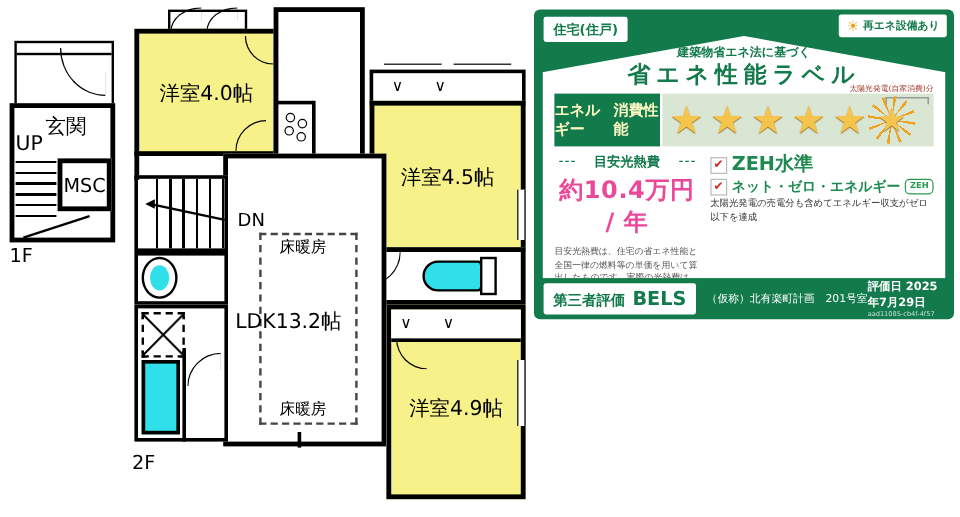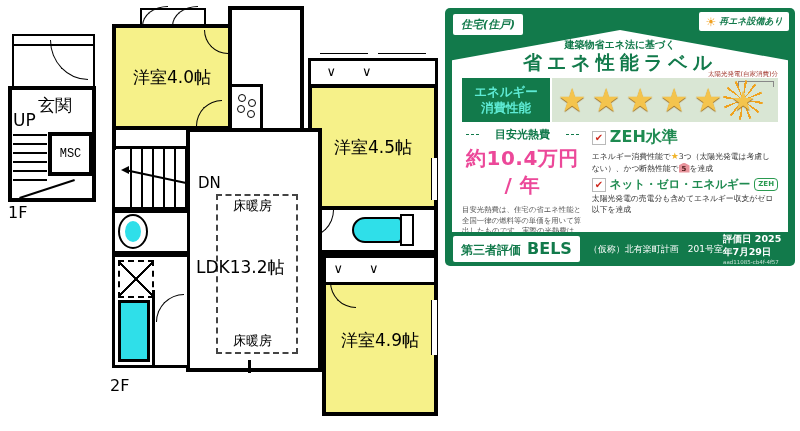--- a/index.html
+++ b/index.html
@@ -5,49 +5,49 @@
   html,body{margin:0;padding:0;}
   body{width:800px;height:431px;position:relative;background:#fff;
        font-family:"DejaVu Sans",sans-serif;color:#000;overflow:hidden;}
   .abs{position:absolute;}
   
   .wall4{border:4px solid #000;box-sizing:border-box;}
   .wall3{border:3px solid #000;box-sizing:border-box;}
   .wall2{border:2px solid #000;box-sizing:border-box;}
   .room{background:#f6f189;}
   .fp-label{font-size:17px;color:#000;white-space:nowrap;}
-  .fp-small{font-size:12px;font-family:Liberation Mono, monospace;}
+  .fp-small{font-size:16px;}
   .arc{position:absolute;box-sizing:border-box;background:transparent;}
   .arc-bl{border-left:1.6px solid #000;border-bottom:1.6px solid #000;border-radius:0 0 0 100%;}
   .arc-tl{border-left:1.6px solid #000;border-top:1.6px solid #000;border-radius:100% 0 0 0;}
   .arc-br{border-right:1.6px solid #000;border-bottom:1.6px solid #000;border-radius:0 0 100% 0;}
   .stairs-h{background:repeating-linear-gradient(to bottom,#000 0 2px,transparent 2px 9px);}
   .stairs-v{background:repeating-linear-gradient(to right,#000 0 2px,transparent 2px 11px);}
   .dashedbox{border:2px dashed #444;box-sizing:border-box;background:transparent;}
   .xbox{border:2px dashed #000;box-sizing:border-box;
         background-image:linear-gradient(45deg,transparent calc(50% - 1px),#000 calc(50% - 1px),#000 calc(50% + 1px),transparent calc(50% + 1px)),
                          linear-gradient(-45deg,transparent calc(50% - 1px),#000 calc(50% - 1px),#000 calc(50% + 1px),transparent calc(50% + 1px));}
   .cyan{background:#2fdfe9;}
   .window-h{background:#fff;border-top:1.5px solid #000;border-bottom:1.5px solid #000;box-sizing:border-box;}
   .window-v{background:#fff;border-left:1.5px solid #000;border-right:1.5px solid #000;box-sizing:border-box;}
   .circle{position:absolute;width:8px;height:8px;border:1.5px solid #000;border-radius:50%;box-sizing:border-box;background:#fff;}
   .bifold{font-size:13px;letter-spacing:26px;color:#000;line-height:1;}
   .arrow-line{background:#000;height:1.6px;}
   .arrow-head{width:0;height:0;border-top:4px solid transparent;border-bottom:4px solid transparent;border-right:8px solid #000;}
   
   .card{left:445px;top:8px;width:350px;height:258px;background:#127a4b;border-radius:5px;}
-  .whitebox{background:#fff;border-radius:2px;color:#127a4b;font-weight:bold;font-style:italic;}
+  .whitebox{background:#fff;border-radius:2px;color:#127a4b;font-weight:bold;}
   .panel{left:7px;top:22px;width:336px;height:202px;background:#fff;
          clip-path:polygon(0 15%,50% 0,100% 15%,100% 100%,0 100%);}
   .p-sub{margin-top:9px;text-align:center;font-size:10px;font-weight:bold;color:#127a4b;line-height:12px;}
   .p-title{text-align:center;font-size:19px;font-weight:bold;color:#127a4b;letter-spacing:5px;line-height:23px;}
   .rowwrap{margin:4px 10px 0 10px;}
   .prow{display:flex;margin-bottom:3px;}
-  .rowlabel{width:88px;background:#127a4b;color:#5eead4;font-weight:bold;font-size:12.5px;
-            display:flex;flex-direction:column;align-items:center;justify-content:center;line-height:1.3;}
+  .rowlabel{width:88px;background:#127a4b;color:#fef9c3;font-weight:bold;font-size:12.5px;
+            display:flex;flex-direction:row;align-items:center;justify-content:center;line-height:1.3;}
   .rowarea{flex:1;background:#d9e6d4;margin-left:2px;position:relative;display:flex;align-items:center;}
   .star{font-size:32px;color:#f4c44d;line-height:1;width:34px;text-align:center;
         text-shadow:0 1px 1px #9a6b1f;}
   .sun-star{position:relative;width:36px;height:36px;display:inline-flex;align-items:center;justify-content:center;}
   .rays{position:absolute;inset:-2px;border-radius:50%;
         background:repeating-conic-gradient(from 5deg,#f0a21e 0deg 7deg,transparent 7deg 30deg);}
   .sun-star .glyph{position:relative;font-size:27px;color:#f4c44d;text-shadow:0 1px 1px #9a6b1f;line-height:1;}
   .solar-note{position:absolute;top:-8px;right:0;font-size:6.5px;color:#a33a30;white-space:nowrap;}
   .bracket{position:absolute;top:3px;right:4px;width:34px;height:5px;border:1px solid #888;border-bottom:none;}
   .levels{gap:1px;padding:0 5px;}
@@ -226,23 +226,20 @@
         <div class="cost-note">目安光熱費は、住宅の省エネ性能と全国一律の燃料等の単価を用いて算出したものです。実際の光熱費は、使用条件や設備、契約会社・方法などにより異なります。</div>
       </div>
 
       <div class="col-zeh">
         <div class="zline">
           <span class="checkbox">
               <span>✔</span>
             </span>
           <span class="zlabel">ZEH水準</span>
         </div>
-        <div class="znote">
-          <span>エネルギー消費性能で</span><span class="inline-star">★</span><span>3つ（太陽光発電は考慮しない）、かつ断熱性能で</span><span class="inline-house">5</span><span>を達成</span>
-        </div>
         <div class="zline">
           <span class="checkbox">
               <span>✔</span>
             </span>
           <span class="zlabel" style="font-size:11.5px;">ネット・ゼロ・エネルギー</span>
           <span class="zeh-badge">ZEH</span>
         </div>
         <div class="znote">太陽光発電の売電分も含めてエネルギー収支がゼロ以下を達成</div>
       </div>
     </div>

